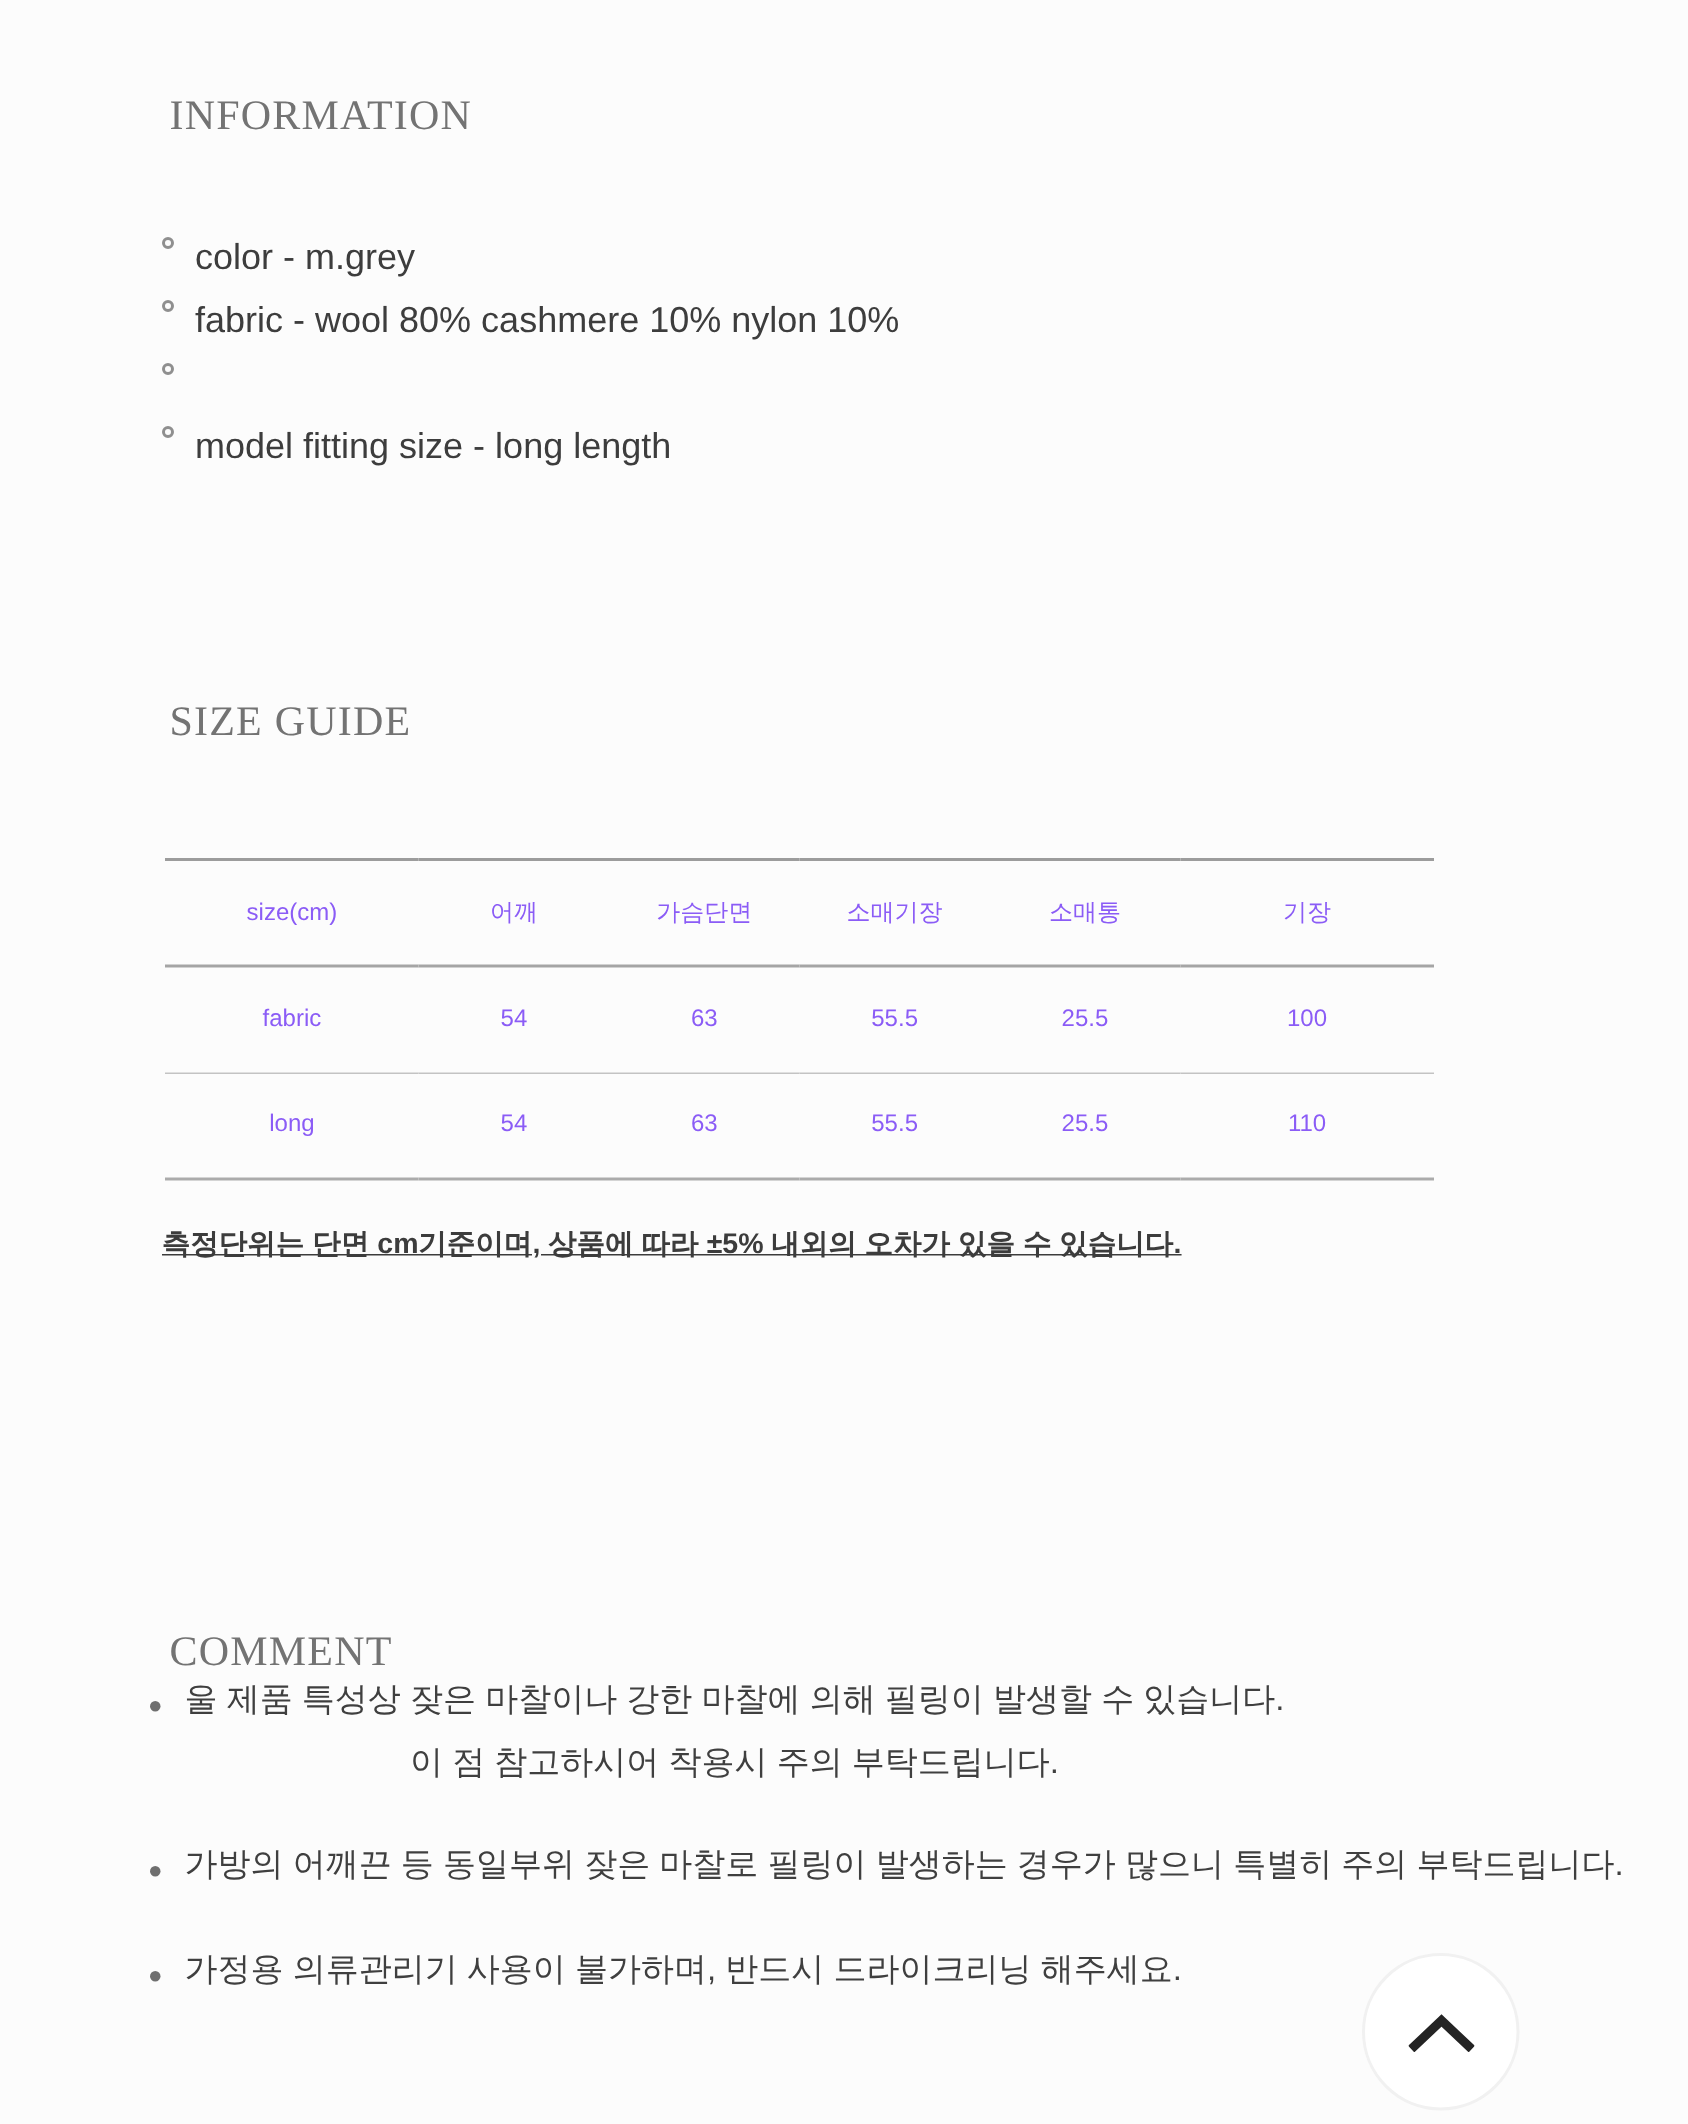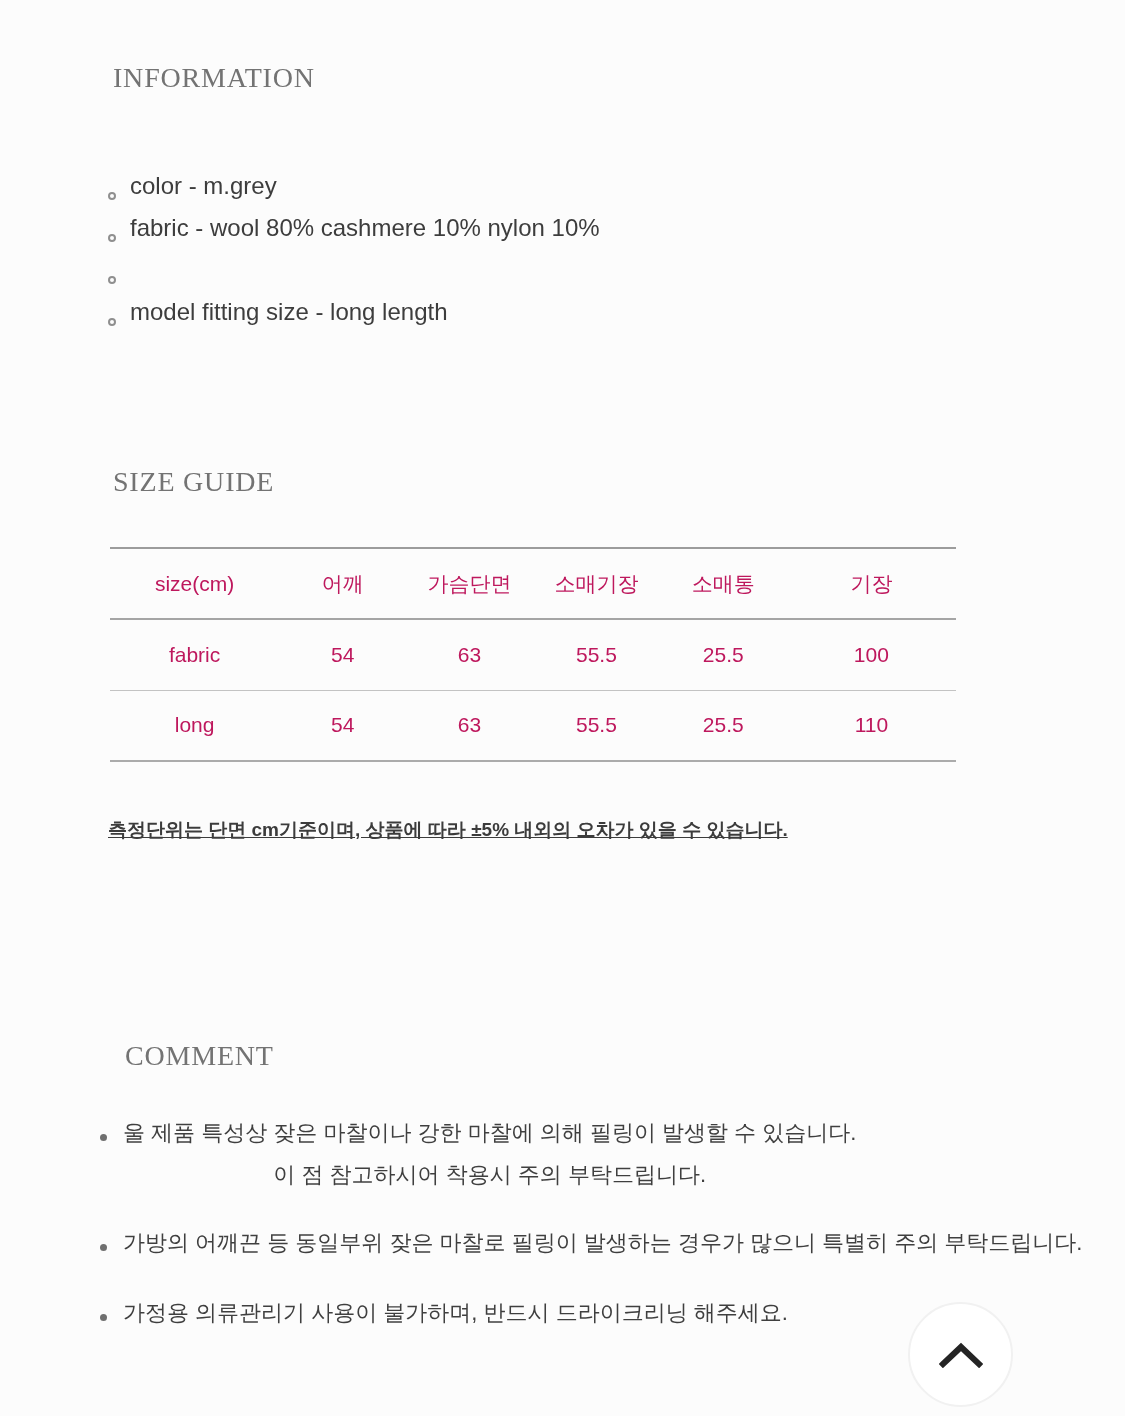--- a/index.html
+++ b/index.html
@@ -17,47 +17,47 @@
     position: absolute;
     left: 113px;
     font-family: "Liberation Serif", serif;
     font-size: 28px;
     font-weight: 500;
     letter-spacing: 0.8px;
     color: #737373;
   }
   #info-title    { top: 62px; }
   #size-title    { top: 466px; }
-  #comment-title { top: 1040px; margin-left: 12px; }
+  #comment-title { top: 1086px; }
 
   
   .info-list { position: absolute; left: 108px; top: 158px; }
   .info-item {
-    display: flex; align-items: flex-end;
+    display: flex; align-items: flex-start;
     height: 42px;
     font-size: 24px;
     color: #3d3d3d;
   }
   .info-bullet {
     width: 8px; height: 8px;
     border: 2px solid #8f8f8f;
     border-radius: 50%;
     margin-right: 14px;
     flex: 0 0 auto;
   }
 
   
   .size-table {
     position: absolute;
-    left: 110px; top: 547px;
+    left: 110px; top: 572px;
     width: 846px;
     border-collapse: collapse;
     table-layout: fixed;
-    font-size: 21px;
-    color: #be185d;
+    font-size: 16px;
+    color: #8b5cf6;
   }
   .size-table thead tr { border-top: 2px solid #9c9c9c; border-bottom: 2px solid #a5a5a5; }
   .size-table tbody tr.row-mid  { border-bottom: 1px solid #c3c3c3; }
   .size-table tbody tr.row-last { border-bottom: 2px solid #ababab; }
   .size-table th, .size-table td {
     height: 71px;
     text-align: center;
     vertical-align: middle;
     font-weight: normal;
   }

